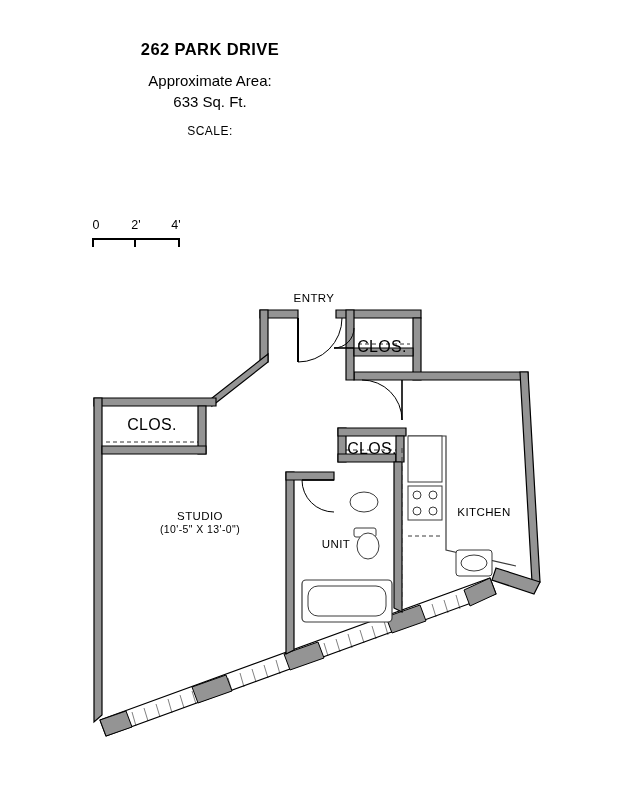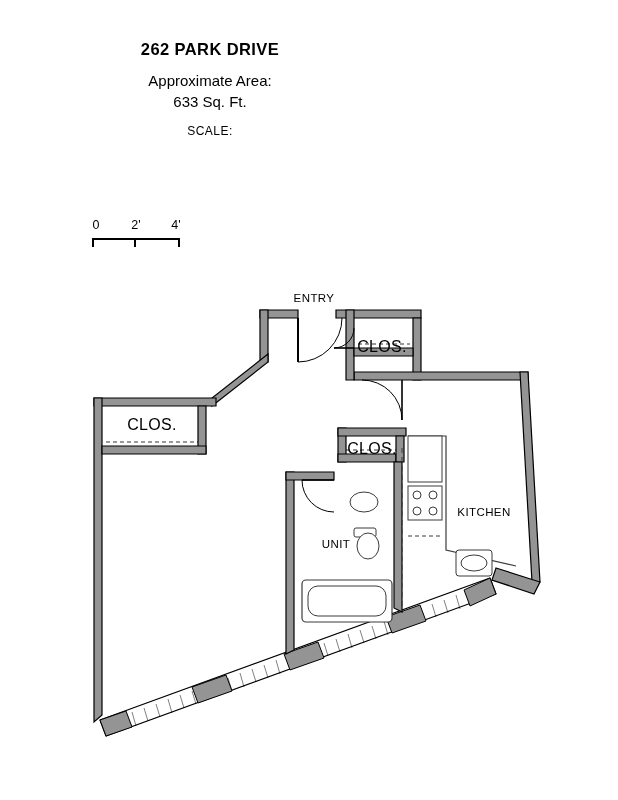--- a/index.html
+++ b/index.html
@@ -304,18 +304,22 @@
       </g>
 
     </svg>
 
     
     <div class="room-label" style="left:298px; top:42px;">ENTRY</div>
     <div class="room-label label-small" style="left:366px; top:88px;">CLOS.</div>
     <div class="room-label label-small" style="left:136px; top:166px;">CLOS.</div>
     <div class="room-label label-small" style="left:356px; top:190px;">CLOS.</div>
 
+    <div class="room-label" style="left:184px; top:260px;">
+      <span>STUDIO</span>
+      <span class="sub">(10'-5" X 13'-0")</span>
+    </div>
 
     <div class="room-label" style="left:320px; top:288px;">UNIT</div>
     <div class="room-label" style="left:468px; top:256px;text-align:right;">KITCHEN</div>
   </div>
 
 </div>
 
 </body></html>

